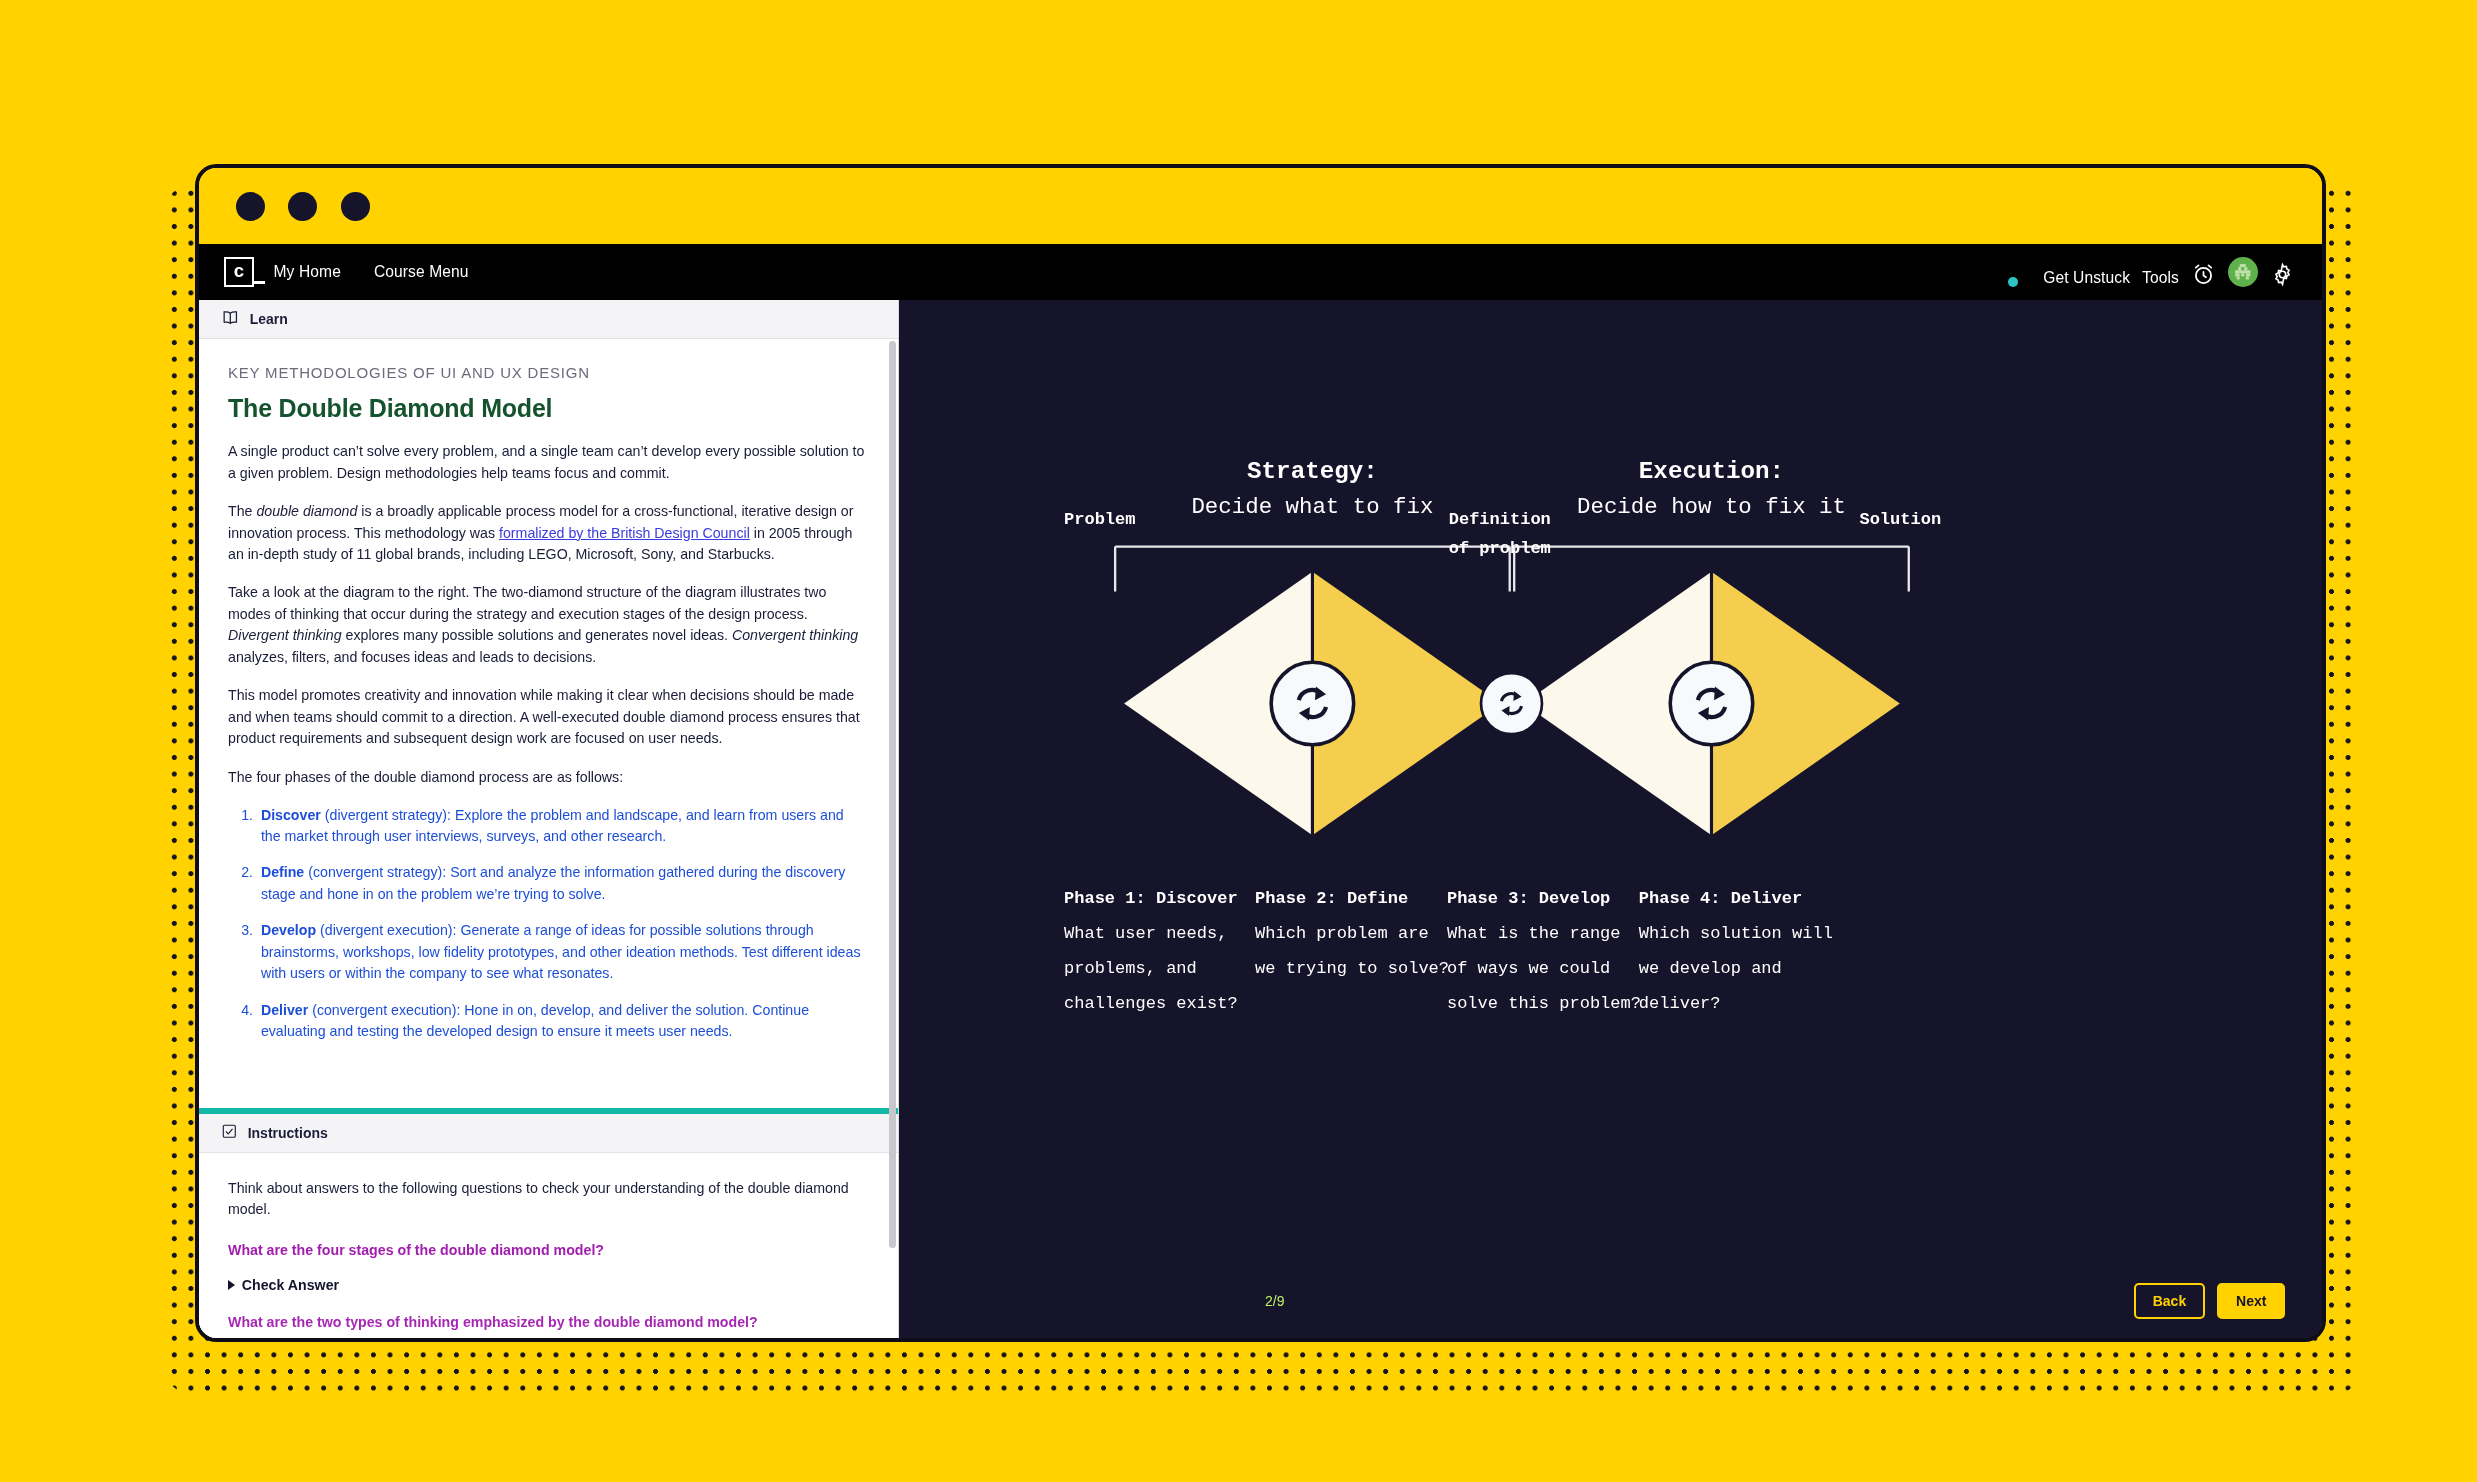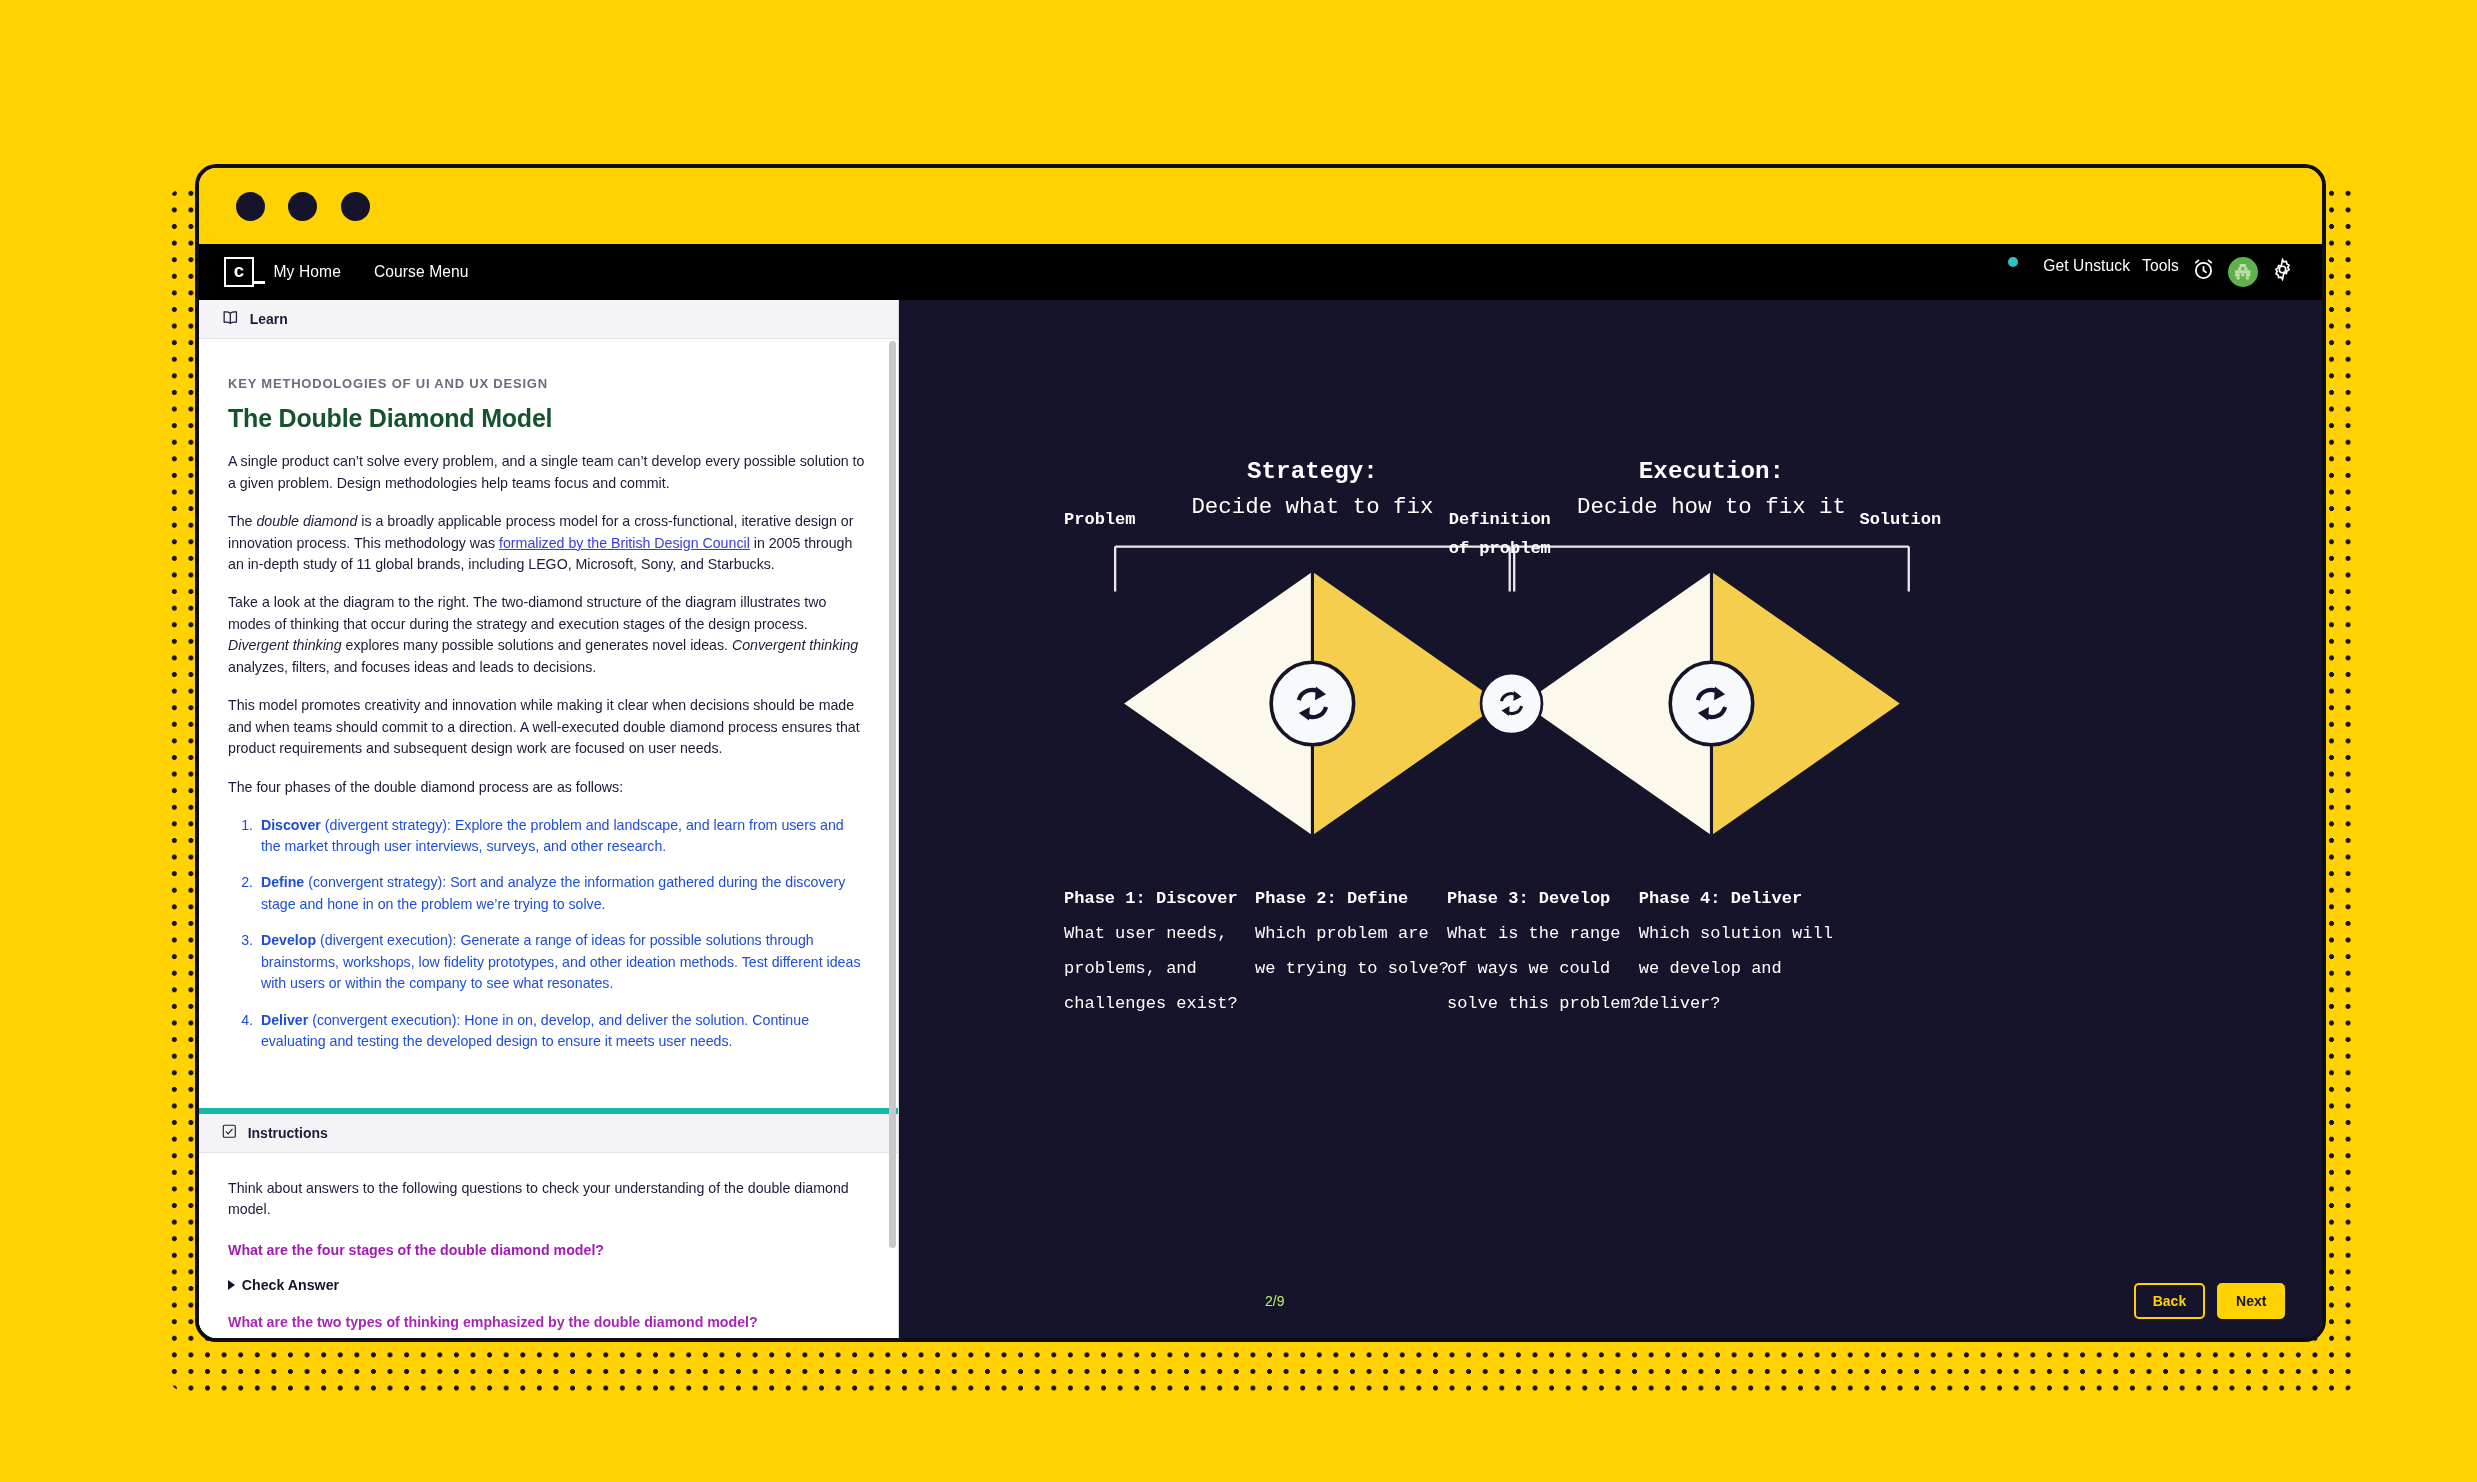--- a/index.html
+++ b/index.html
@@ -61,21 +61,21 @@
   #logo::after {
     content: ""; position: absolute;
     right: -12.7px; bottom: 1px;
     width: 10.7px; height: 2.9px; background: #ffffff;
   }
   .nav-link {
     font-size: 15.6px; color: #ffffff;
     letter-spacing: 0.1px; white-space: nowrap;
   }
   #nav-left { display: flex; align-items: center; gap: 33px; margin-left: 19.5px; }
-  #nav-right { margin-left: auto; display: flex; align-items: flex-start; gap: 12px; }
+  #nav-right { margin-left: auto; display: flex; align-items: flex-end; gap: 12px; }
   #status-dot { width: 9.8px; height: 9.8px; border-radius: 50%; background: #2EC4C4; margin-right: 13.7px; }
   .nav-icon { width: 25px; height: 25px; display: block; }
   #avatar {
     width: 30px; height: 30px; border-radius: 50%;
     background: #5FB14B;
     display: flex; align-items: center; justify-content: center;
     overflow: hidden;
   }
 
   
@@ -97,22 +97,22 @@
     display: flex; align-items: center; gap: 10.7px;
     padding-left: 23.4px;
     font-size: 14px; font-weight: 700; color: #1A1C38;
   }
   .panel-scroll {
     flex: 1; overflow: hidden;
     padding: 25px 33px 9.8px 29px;
     position: relative;
   }
   .eyebrow {
-    font-size: 13px; font-weight: 700; letter-spacing: 0.8px;
-    color: #6a6c7d; text-transform: uppercase; margin-bottom: 12.7px; margin-top: 12px;
+    font-size: 15px; font-weight: 400; letter-spacing: 0.8px;
+    color: #6a6c7d; text-transform: uppercase; margin-bottom: 12.7px;
   }
   h1.title {
     font-size: 25px; font-weight: 700; color: #14532d;
     margin-bottom: 18.5px; letter-spacing: -0.2px;
   }
   p.para {
     font-size: 14.2px; line-height: 1.52; color: #1A1C38;
     margin-bottom: 16.6px;
   }
   p.para em { font-style: italic; }

